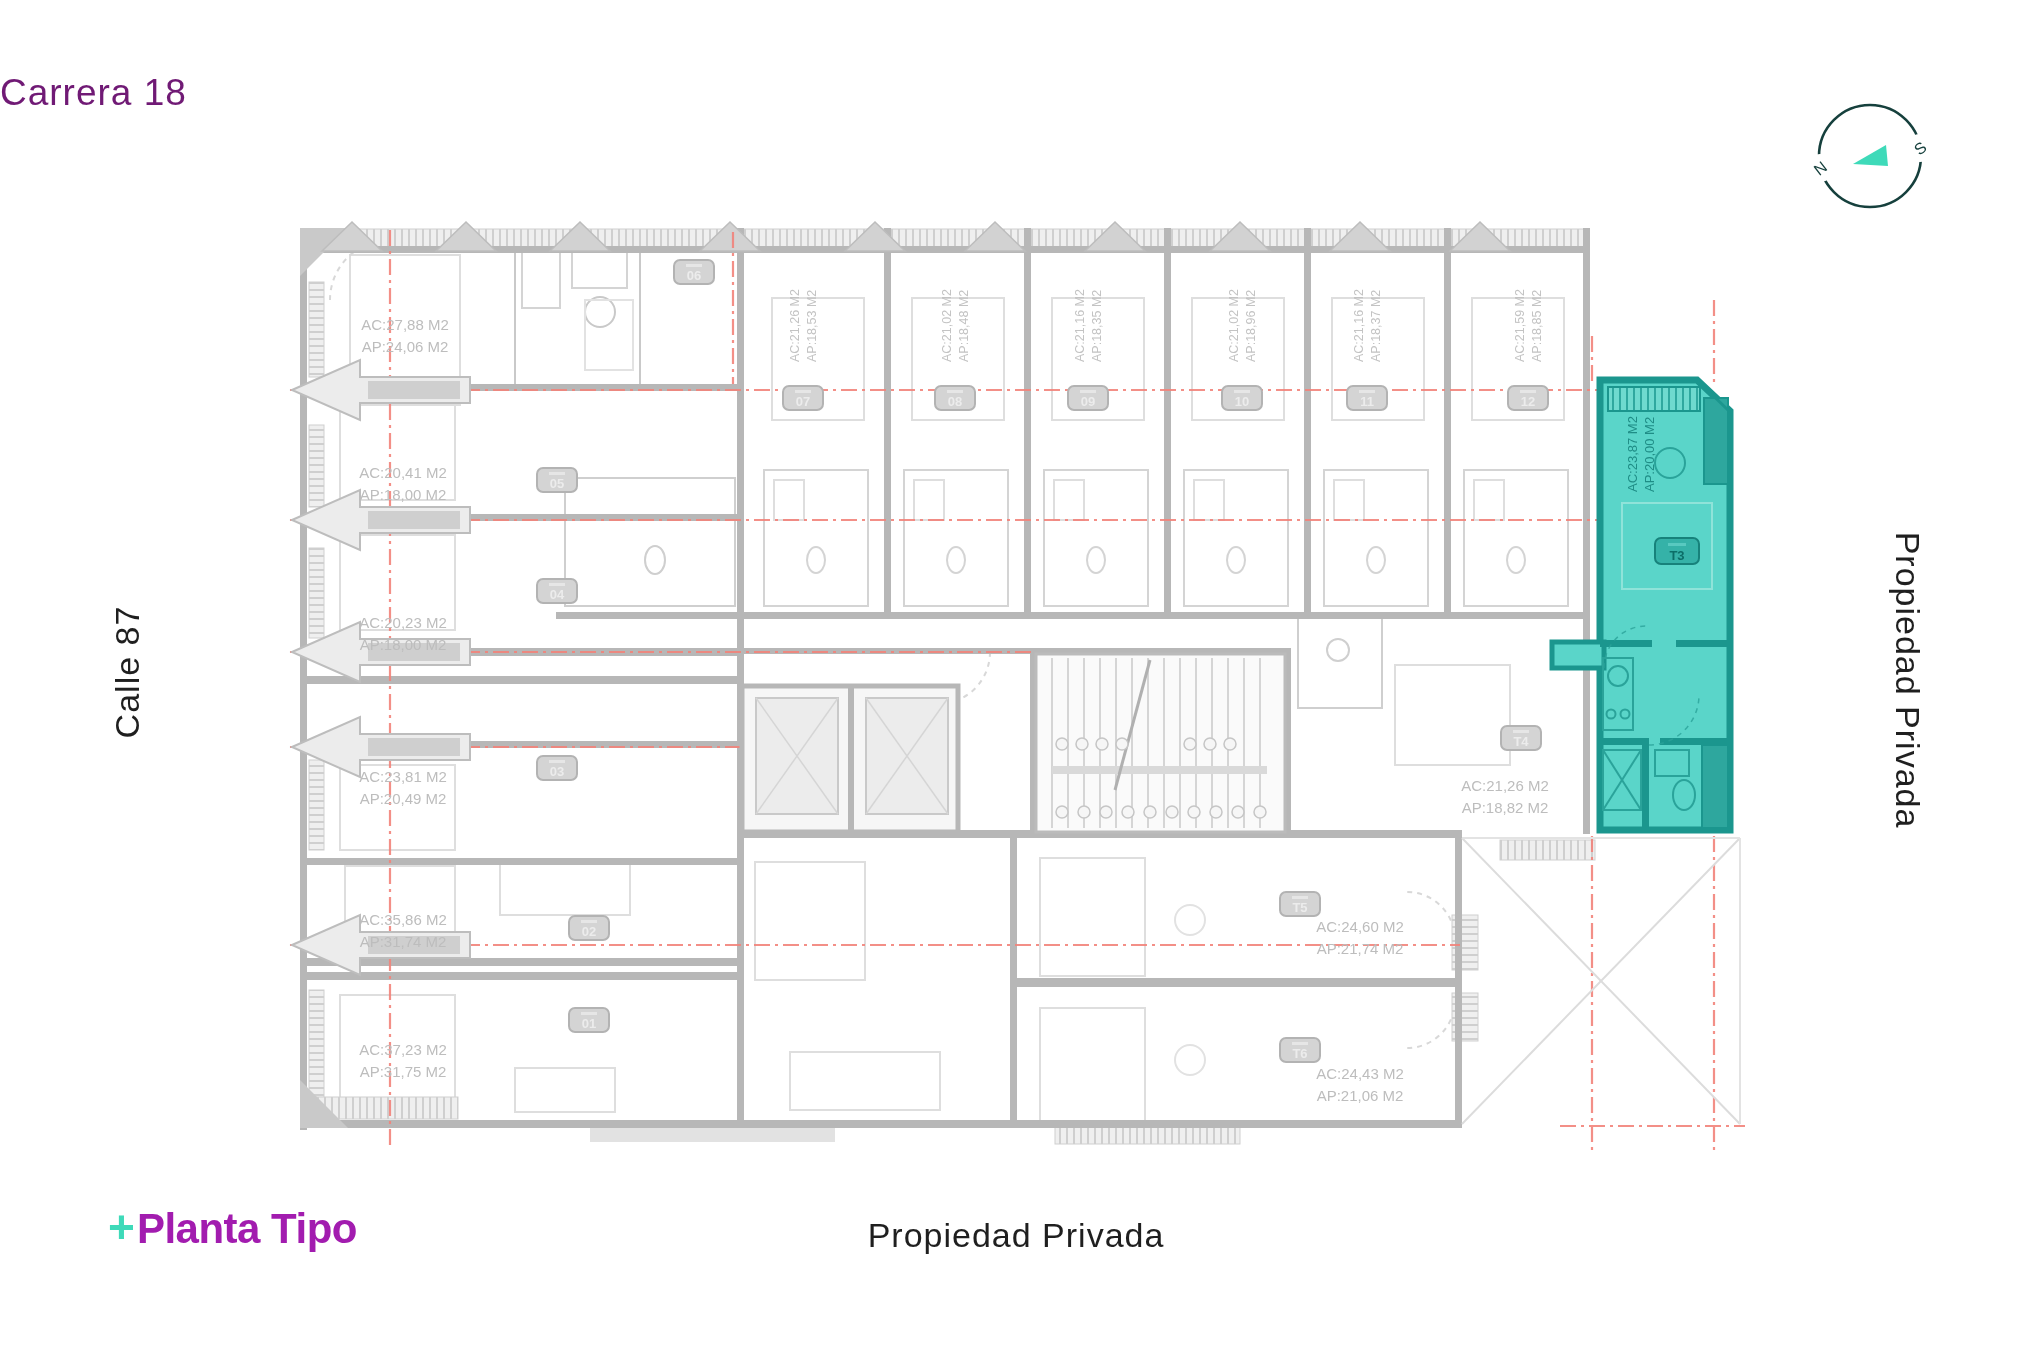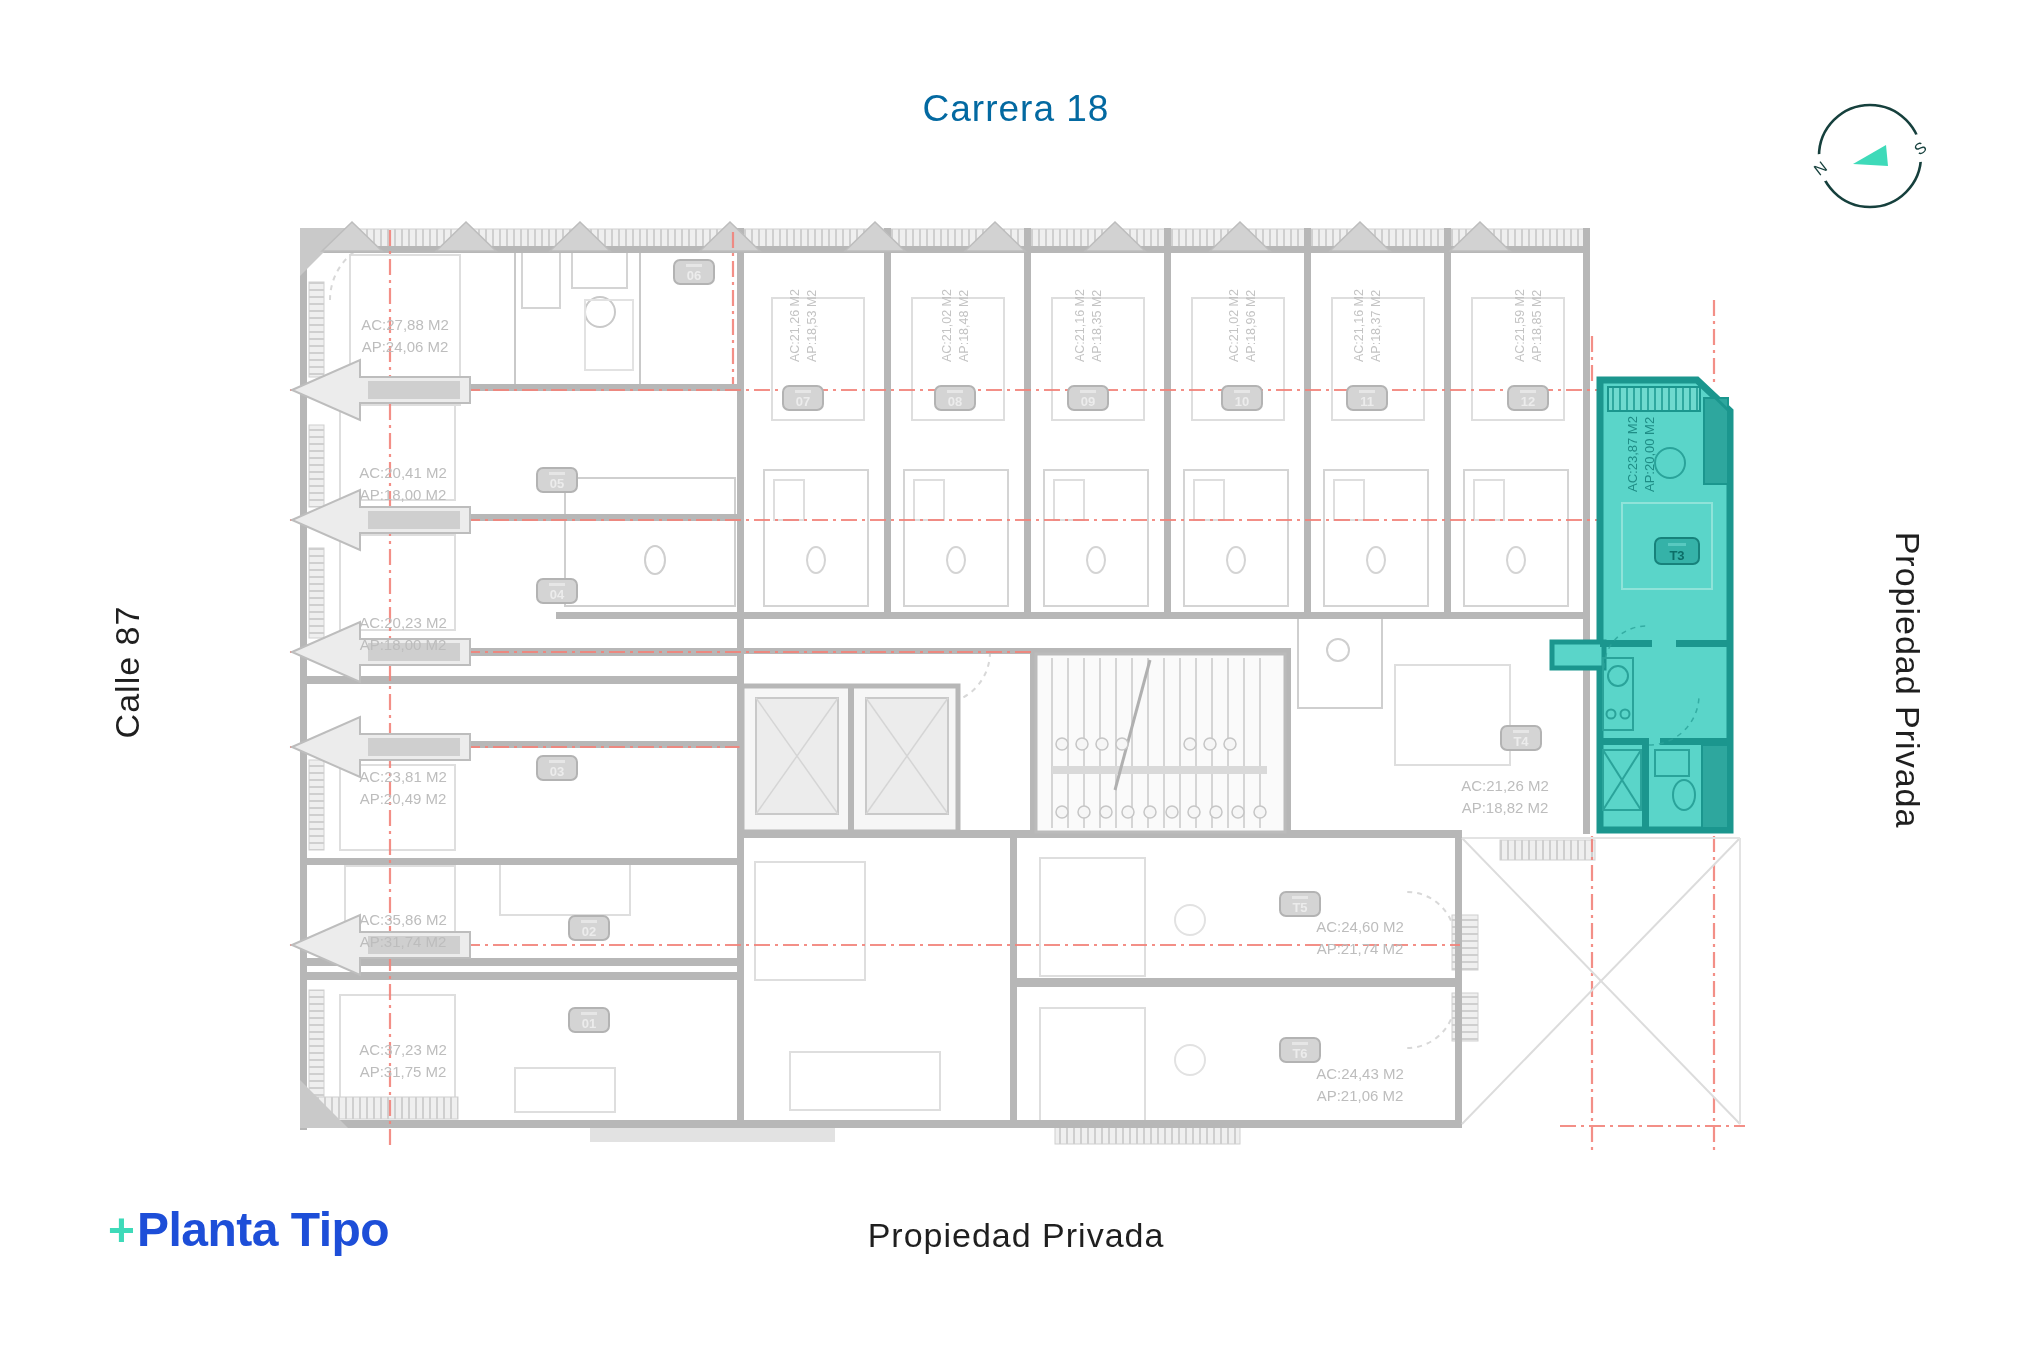--- a/index.html
+++ b/index.html
@@ -1,28 +1,28 @@
 <!DOCTYPE html>
 <html><head>
 <meta charset="utf-8">
 <style>
   html,body{margin:0;padding:0;background:#ffffff;}
   .canvas{position:relative;width:2032px;height:1355px;background:#fff;overflow:hidden;
           font-family:"Liberation Sans",sans-serif;color:#1e1e1e;}
-  .street-top{position:absolute;top:88px;left:0;right:0;text-align:center;
-              font-size:37px;font-weight:400;letter-spacing:1px;color:#0369a1;}
+  .street-top{position:absolute;top:72px;left:0;right:0;
+              font-size:37px;font-weight:400;letter-spacing:1px;color:#701a75;}
   .street-left{position:absolute;top:672px;left:127px;transform:translate(-50%,-50%) rotate(-90deg);
                white-space:nowrap;font-size:34px;font-weight:400;letter-spacing:1px;color:#1f1f1f;}
   .label-right{position:absolute;top:680px;left:1907px;transform:translate(-50%,-50%) rotate(90deg);
                white-space:nowrap;font-size:34px;font-weight:400;letter-spacing:1px;color:#1f1f1f;}
   .label-bottom{position:absolute;top:1216px;left:0;right:0;text-align:center;
                 font-size:34px;font-weight:400;letter-spacing:1px;color:#1f1f1f;}
   .brand{position:absolute;left:108px;top:1204px;display:flex;align-items:baseline;}
   .brand .plus{color:#3edab9;font-size:46px;font-weight:700;margin-right:2px;line-height:1;}
-  .brand .name{color:#1d4ed8;font-size:48px;font-weight:700;letter-spacing:-0.5px;line-height:1.1;}
+  .brand .name{color:#a21caf;font-size:42px;font-weight:700;letter-spacing:-0.5px;line-height:1.1;}
   .compass{position:absolute;left:1813px;top:98px;}
   svg text{font-family:"Liberation Sans",sans-serif;}
   .plan{position:absolute;left:0;top:0;}
 </style>
 </head>
 <body>
 <div class="canvas">
 
 <div class="street-top">Carrera 18</div>
 <div class="street-left">Calle 87</div>

